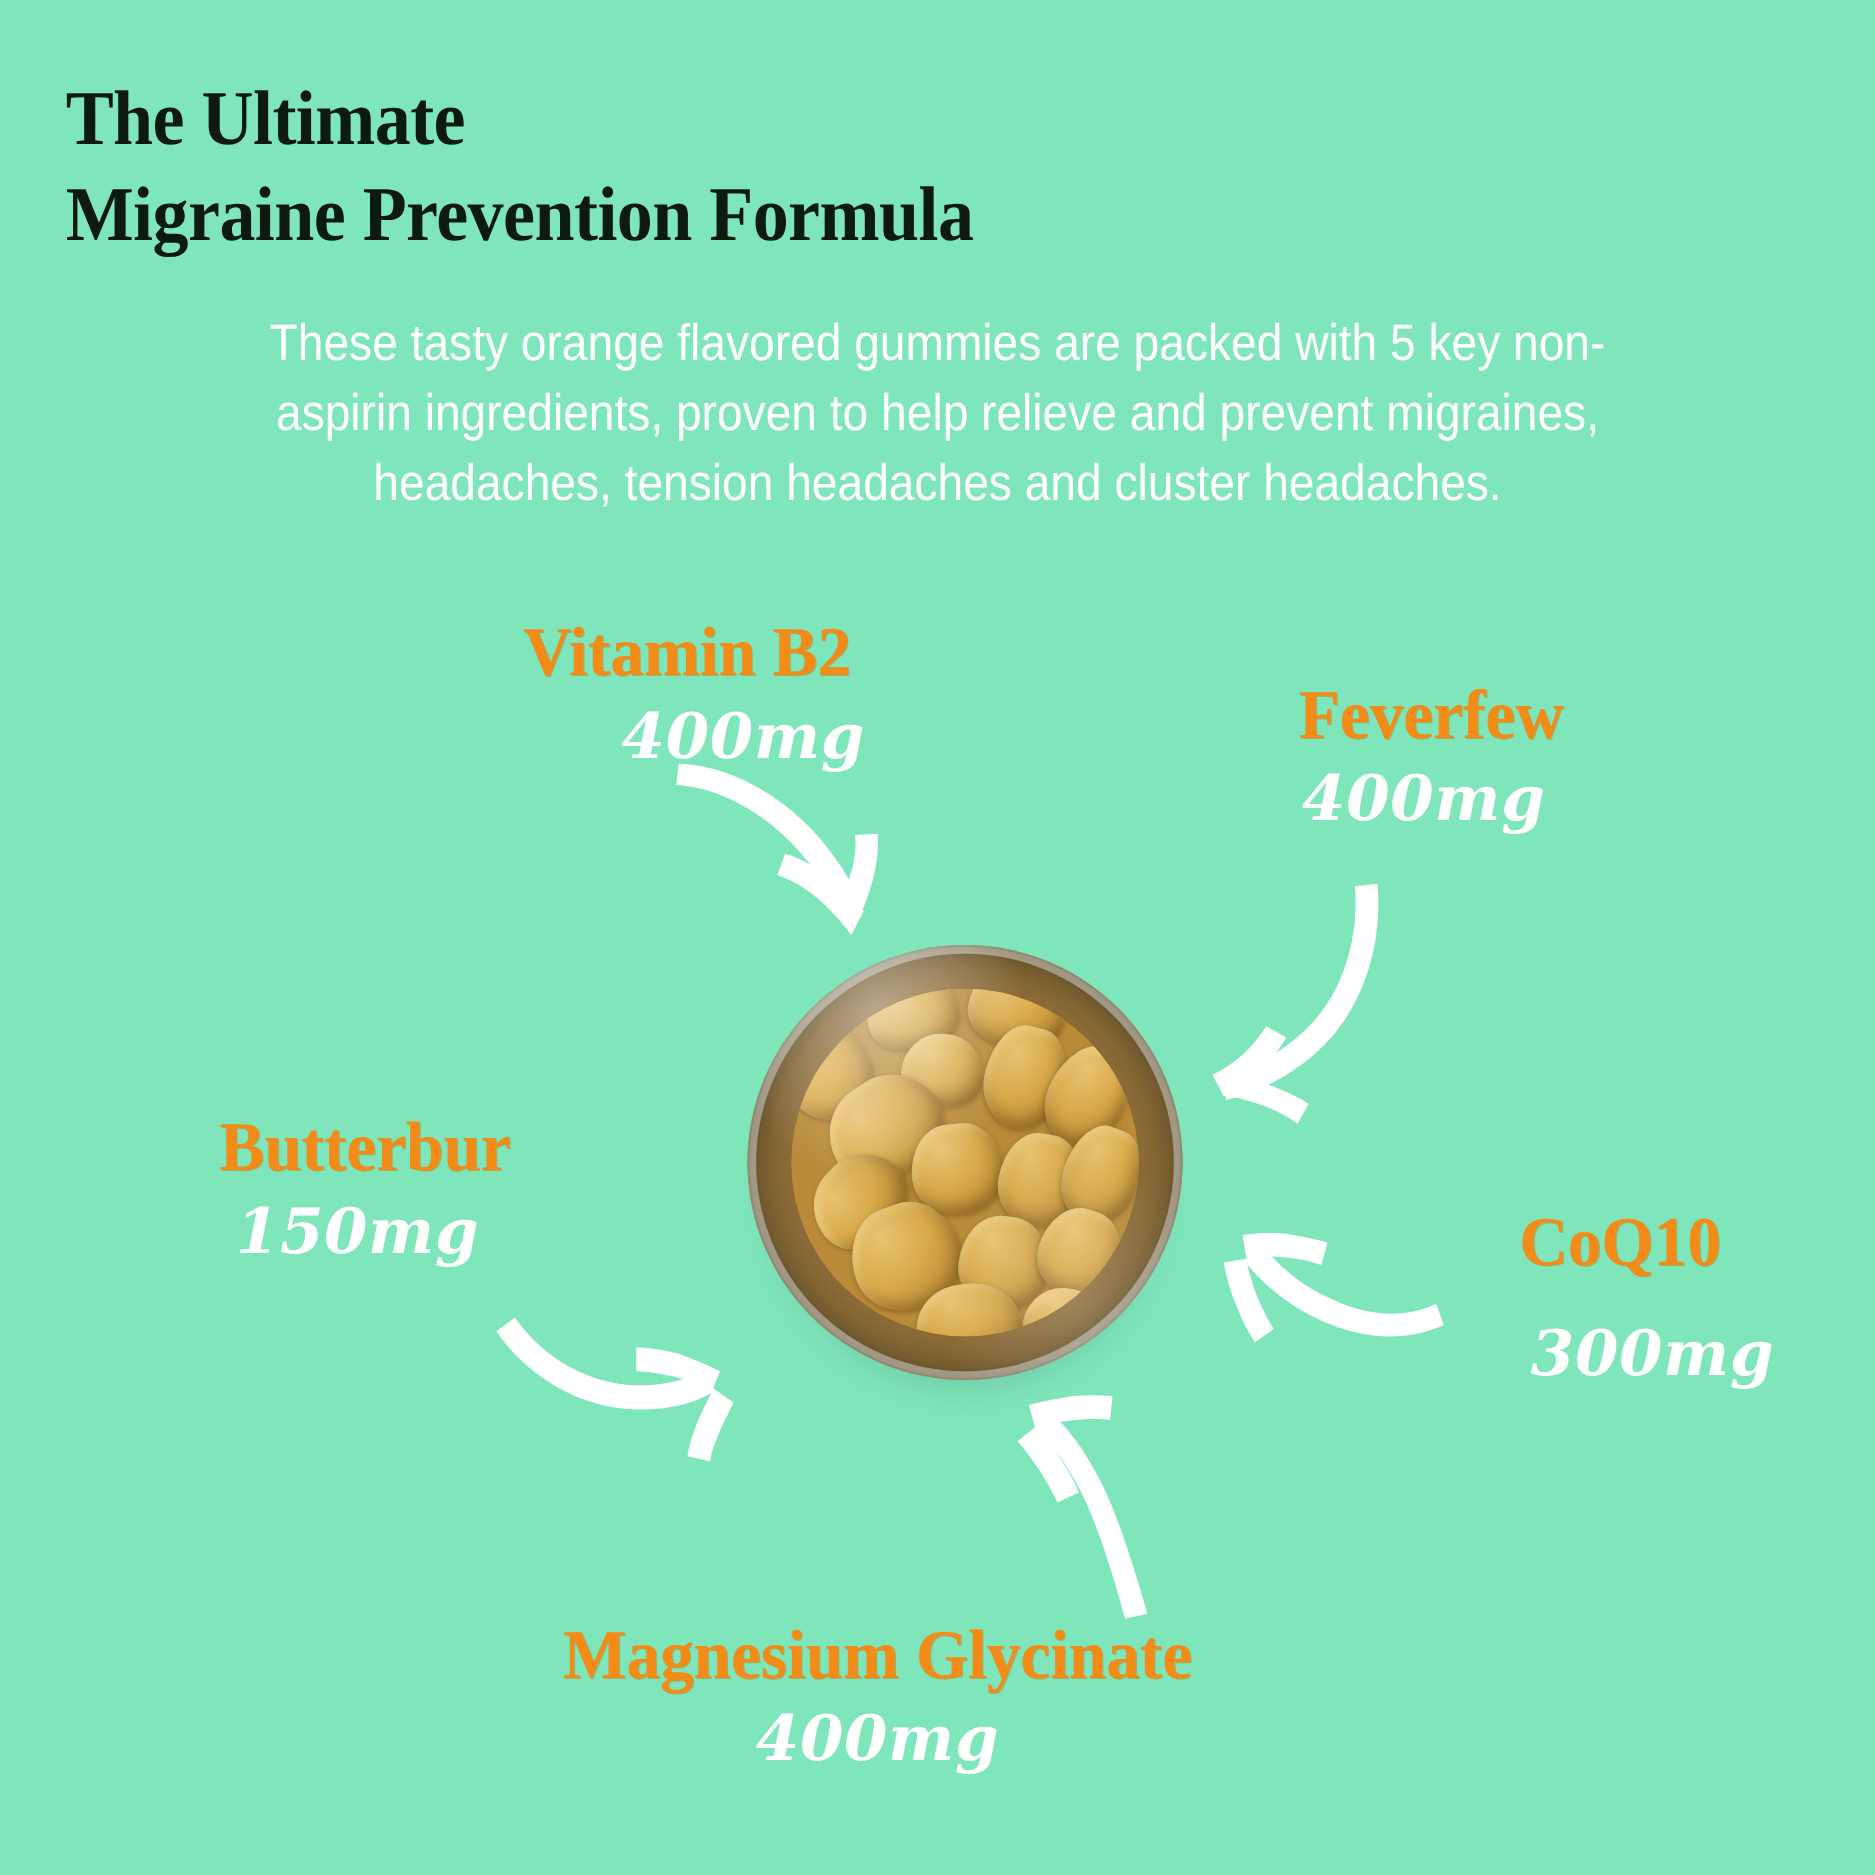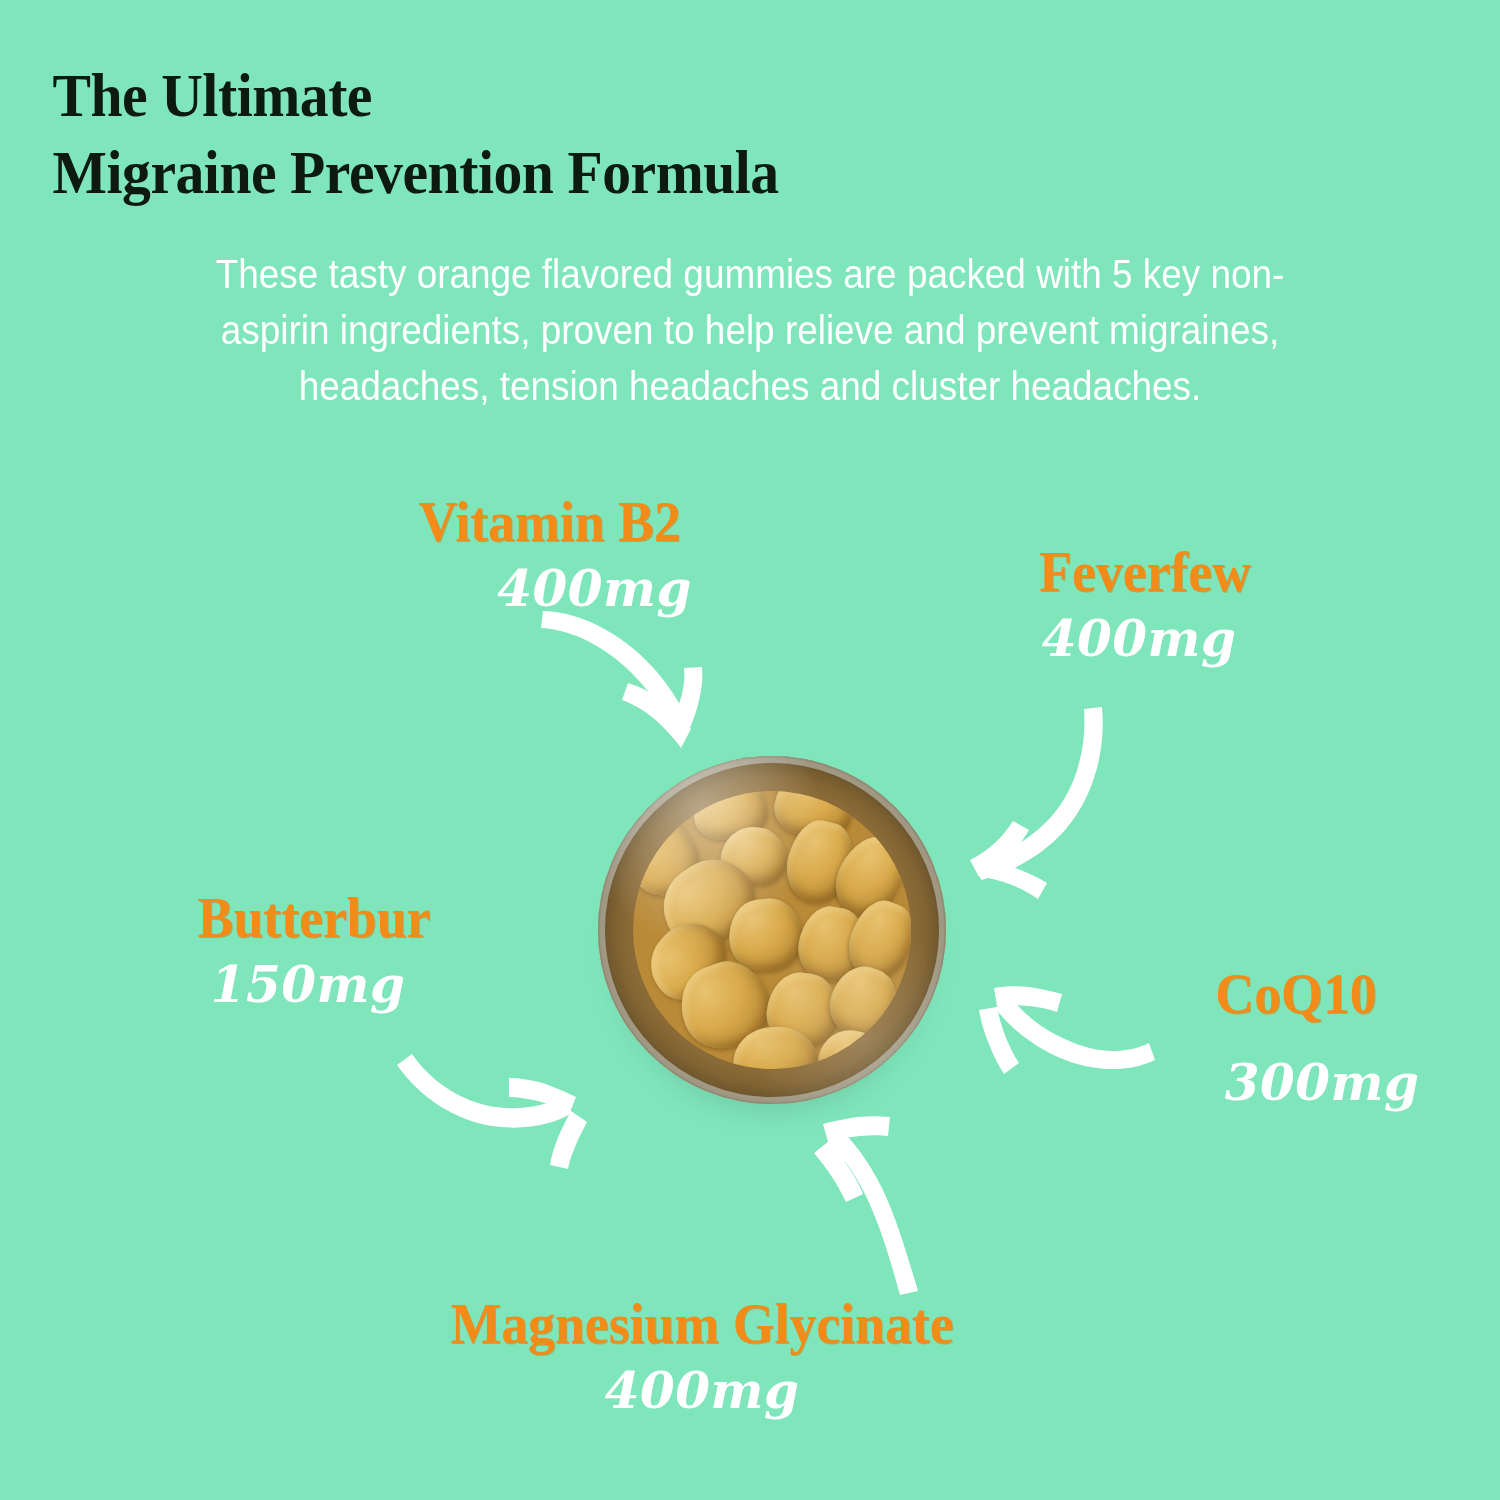--- a/index.html
+++ b/index.html
@@ -87,21 +87,21 @@
     letter-spacing: 0.5px;
     font-weight: bold;
   }
 
   #ing-b2      { top: 494px; left: 132px;  width: 560px; text-align: right; }
   #ing-b2 .ing-dose { margin-left: 42px; }
 
   #ing-feverfew { top: 544px; left: 875px; width: 540px; }
   #ing-feverfew .ing-dose { margin-left: -12px; }
 
-  #ing-butterbur { top: 890px; left: 64px;  width: 500px; }
+  #ing-butterbur { top: 890px; left: 42px;  width: 500px; }
   #ing-butterbur .ing-dose { margin-left: -12px; text-align: center; }
 
   #ing-coq10    { top: 966px; left: 1061px; width: 470px; }
   #ing-coq10 .ing-dose { margin-left: 52px; margin-top: 36px; }
 
   #ing-mag      { top: 1296px; left: 232px; width: 940px; }
   #ing-mag .ing-dose { margin-left: 0px; }
 
   
   #arrows {

